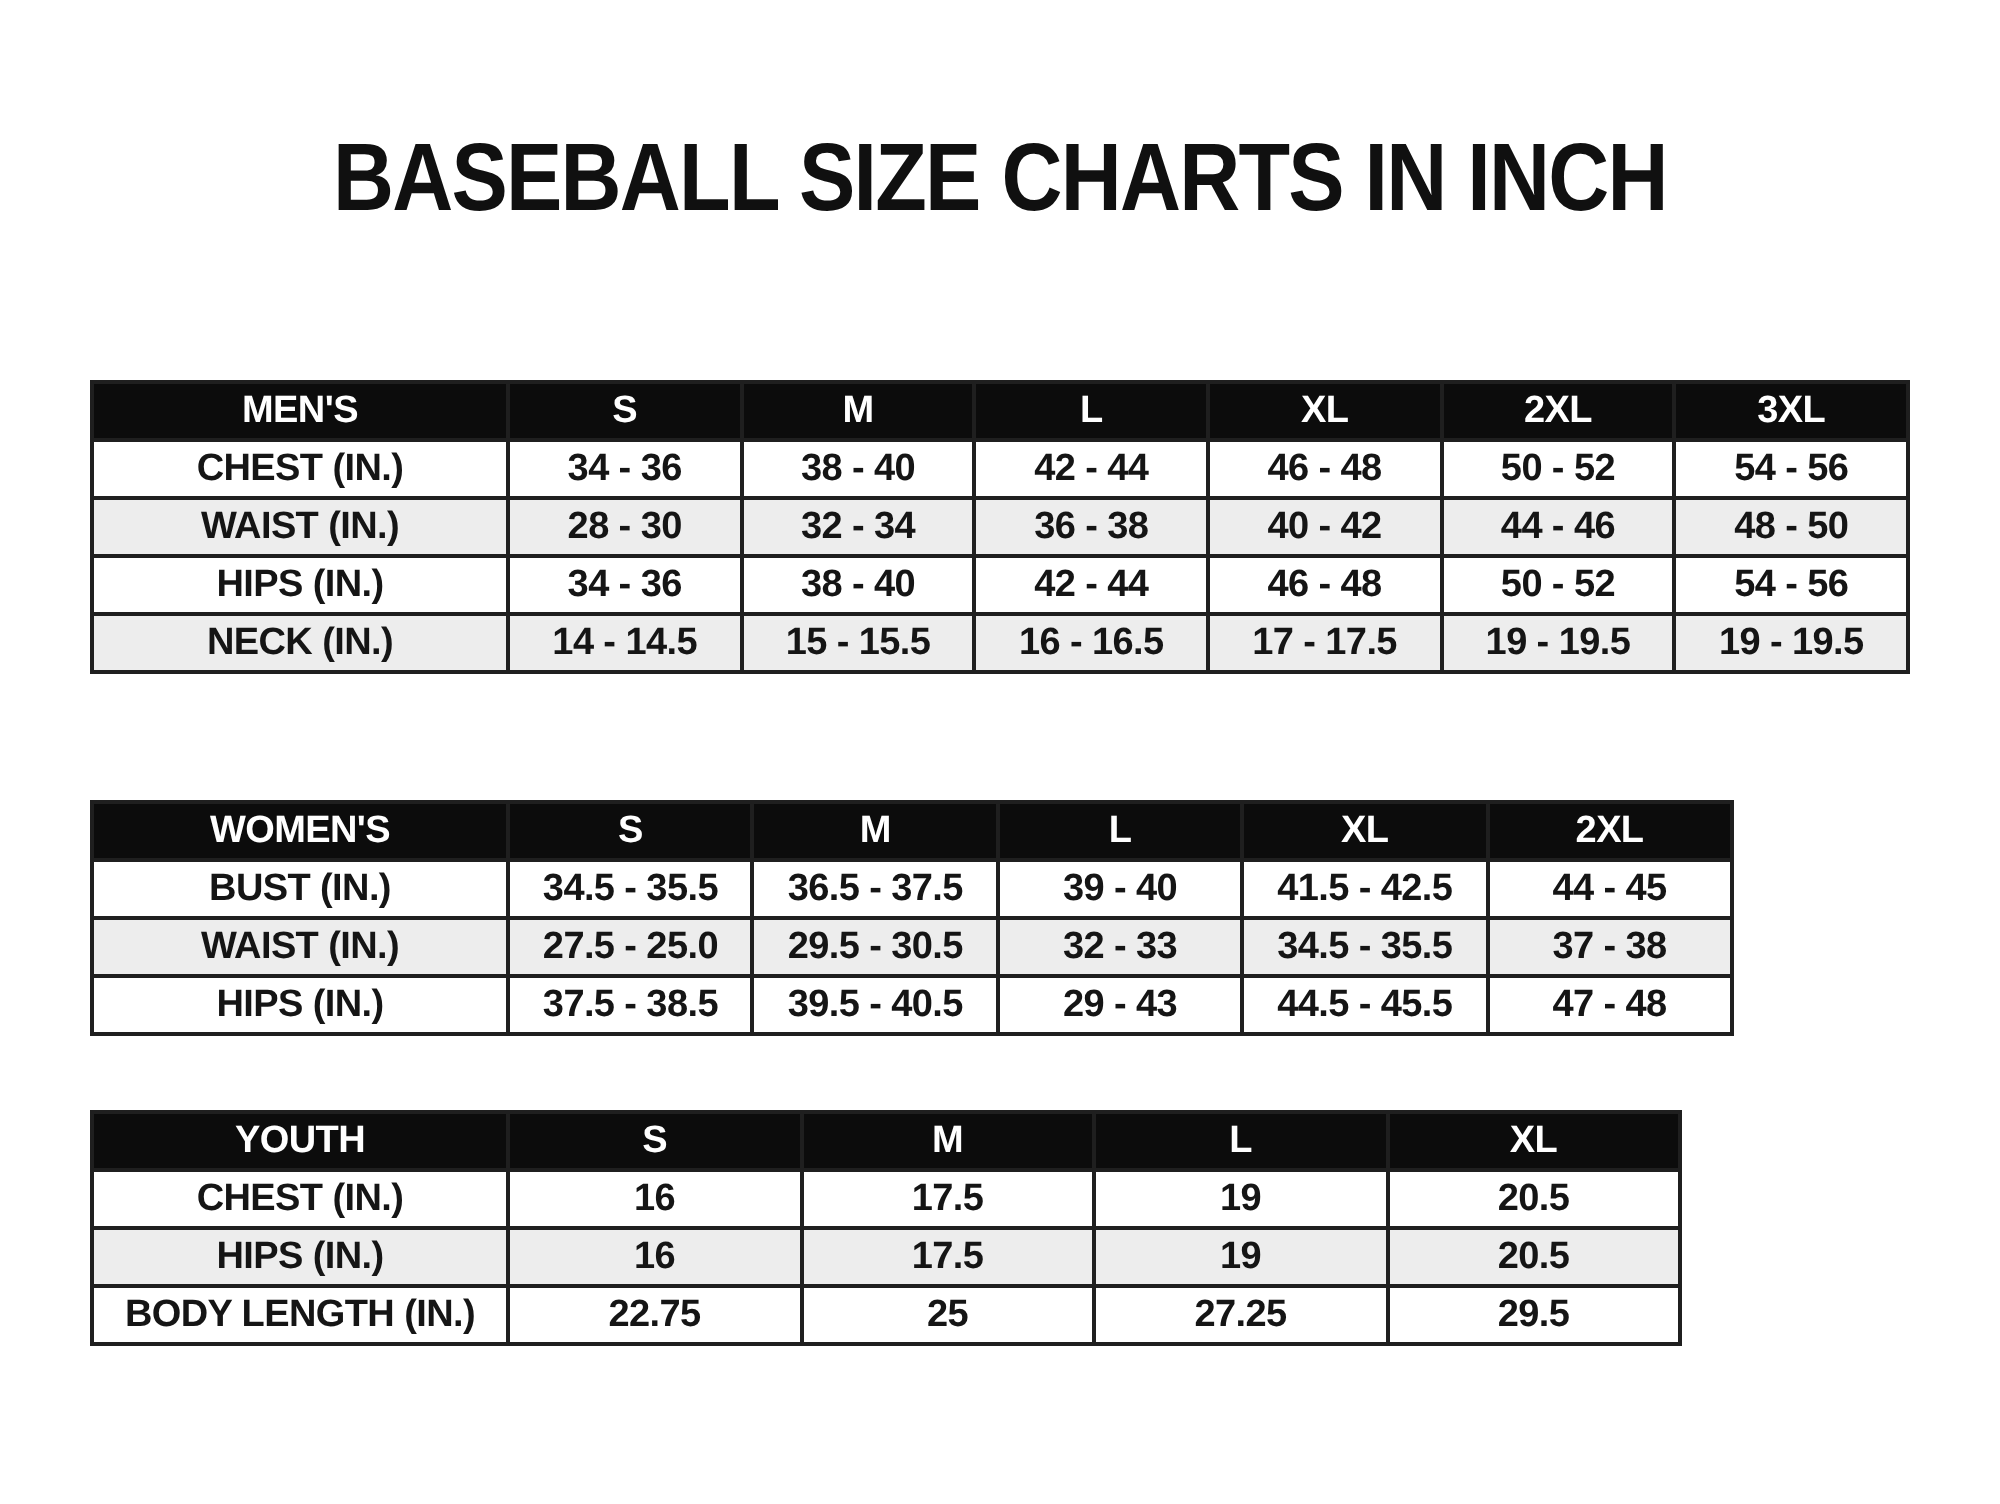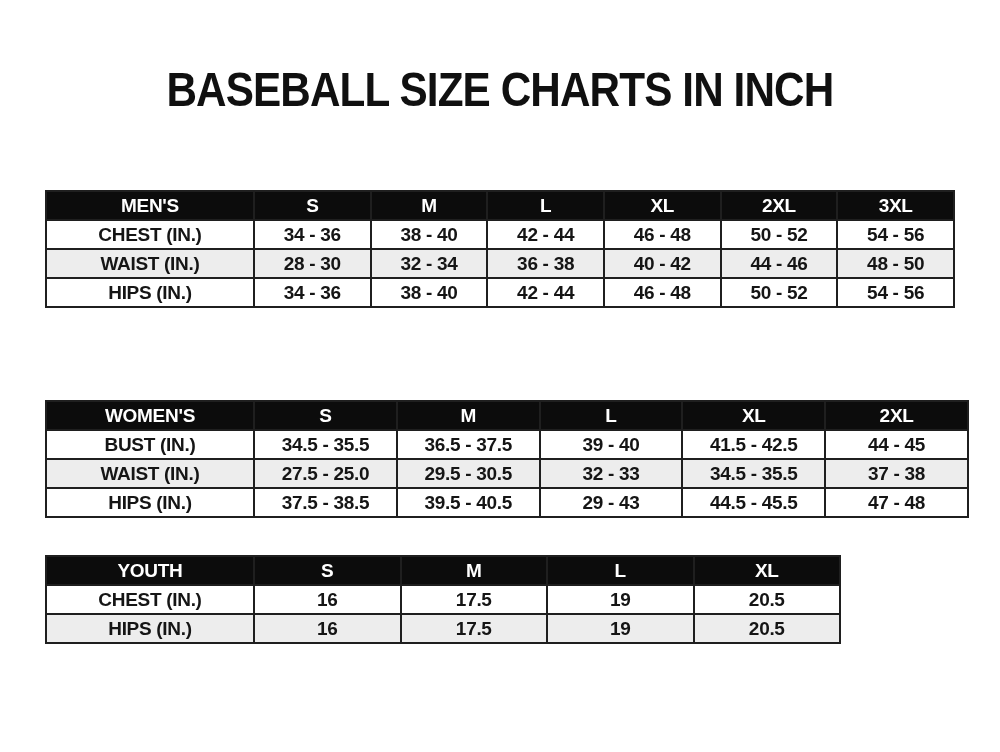--- a/index.html
+++ b/index.html
@@ -35,21 +35,21 @@
   .size-table-container { position: absolute; left: 45px; }
   .pos-mens   { top: 190px; }
   .pos-womens { top: 400px; }
   .pos-youth  { top: 555px; }
 
   table.size-table {
     border-collapse: collapse;
     table-layout: fixed;
   }
   .t-mens   { width: 910px; border-radius: 22px; }
-  .t-womens { width: 924px; }
+  .t-womens { width: 822px; }
   .t-youth  { width: 796px; }
 
   table.size-table th,
   table.size-table td {
     border: 2px solid #1f1f1f;
     text-align: center;
     vertical-align: middle;
     font-weight: bold;
     font-size: 19px;
     letter-spacing: -0.3px;
@@ -123,20 +123,29 @@
           </tr>
           <tr>
             <td>HIPS (IN.)</td>
             <td>34 - 36</td>
             <td>38 - 40</td>
             <td>42 - 44</td>
             <td>46 - 48</td>
             <td>50 - 52</td>
             <td>54 - 56</td>
           </tr>
+          <tr>
+            <td>NECK (IN.)</td>
+            <td>14 - 14.5</td>
+            <td>15 - 15.5</td>
+            <td>16 - 16.5</td>
+            <td>17 - 17.5</td>
+            <td>19 - 19.5</td>
+            <td>19 - 19.5</td>
+          </tr>
         </tbody>
       </table>
     </div>
 
   <div class="size-table-container pos-womens">
       <table class="size-table t-womens">
         <colgroup>
           <col style="width: 208px;">
           <col>
           <col>
@@ -209,17 +218,24 @@
             <td>19</td>
             <td>20.5</td>
           </tr>
           <tr>
             <td>HIPS (IN.)</td>
             <td>16</td>
             <td>17.5</td>
             <td>19</td>
             <td>20.5</td>
           </tr>
+          <tr>
+            <td>BODY LENGTH (IN.)</td>
+            <td>22.75</td>
+            <td>25</td>
+            <td>27.25</td>
+            <td>29.5</td>
+          </tr>
         </tbody>
       </table>
     </div>
 
 </div>
 
 </body></html>

